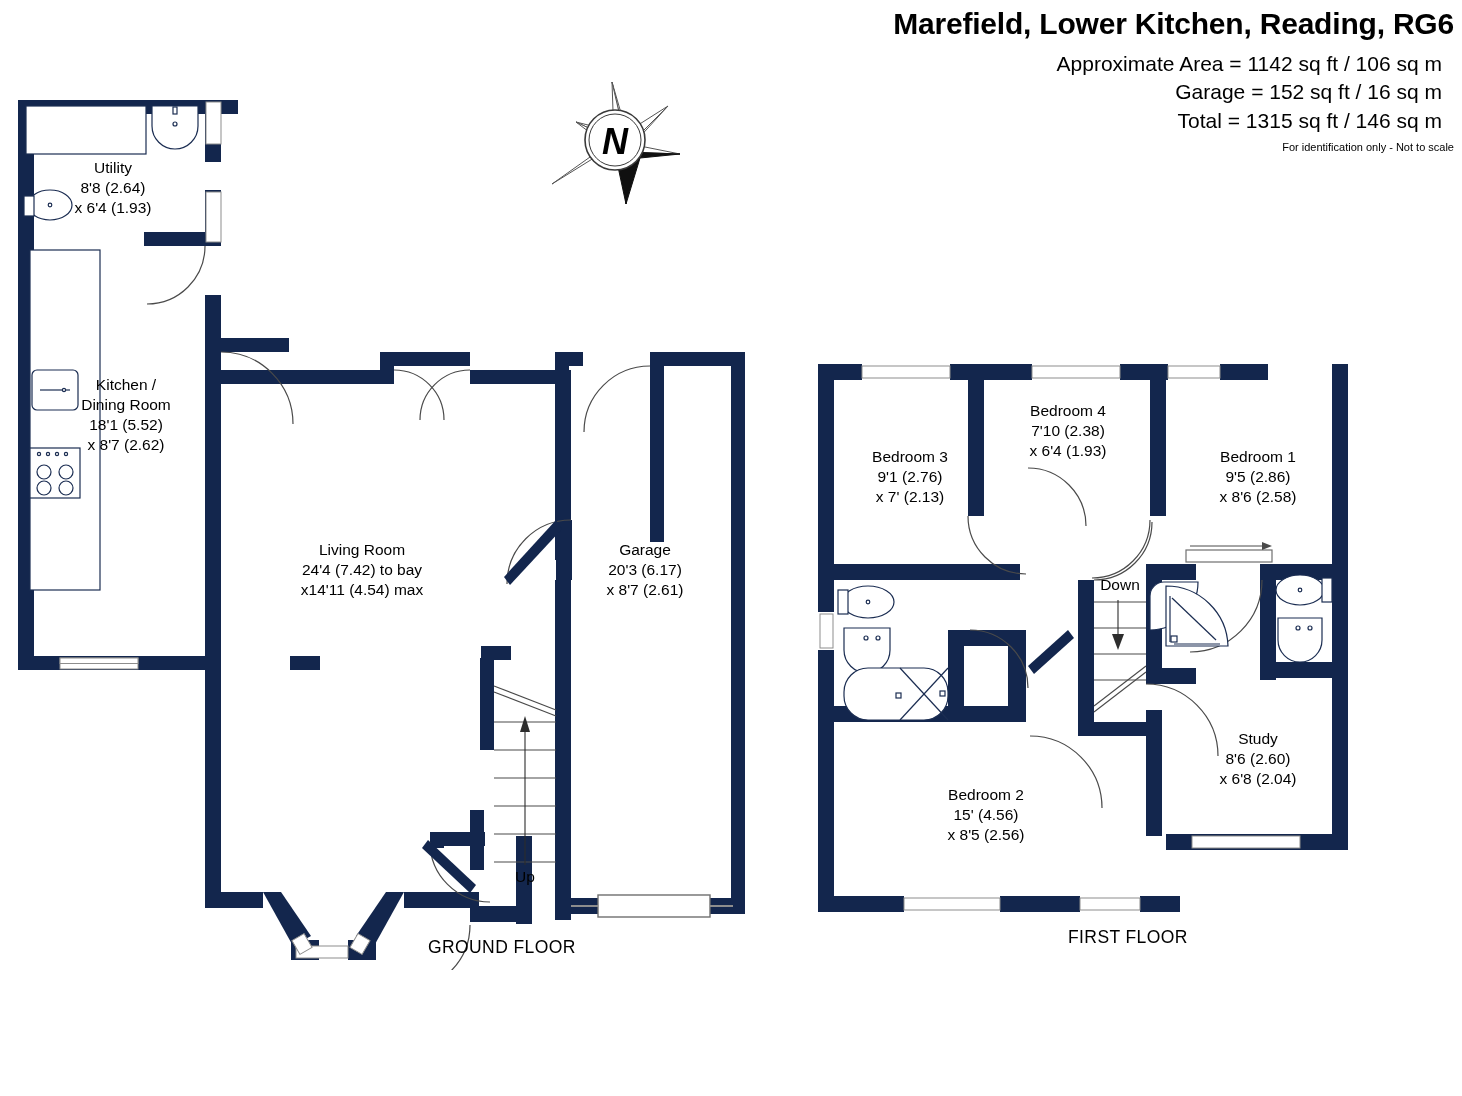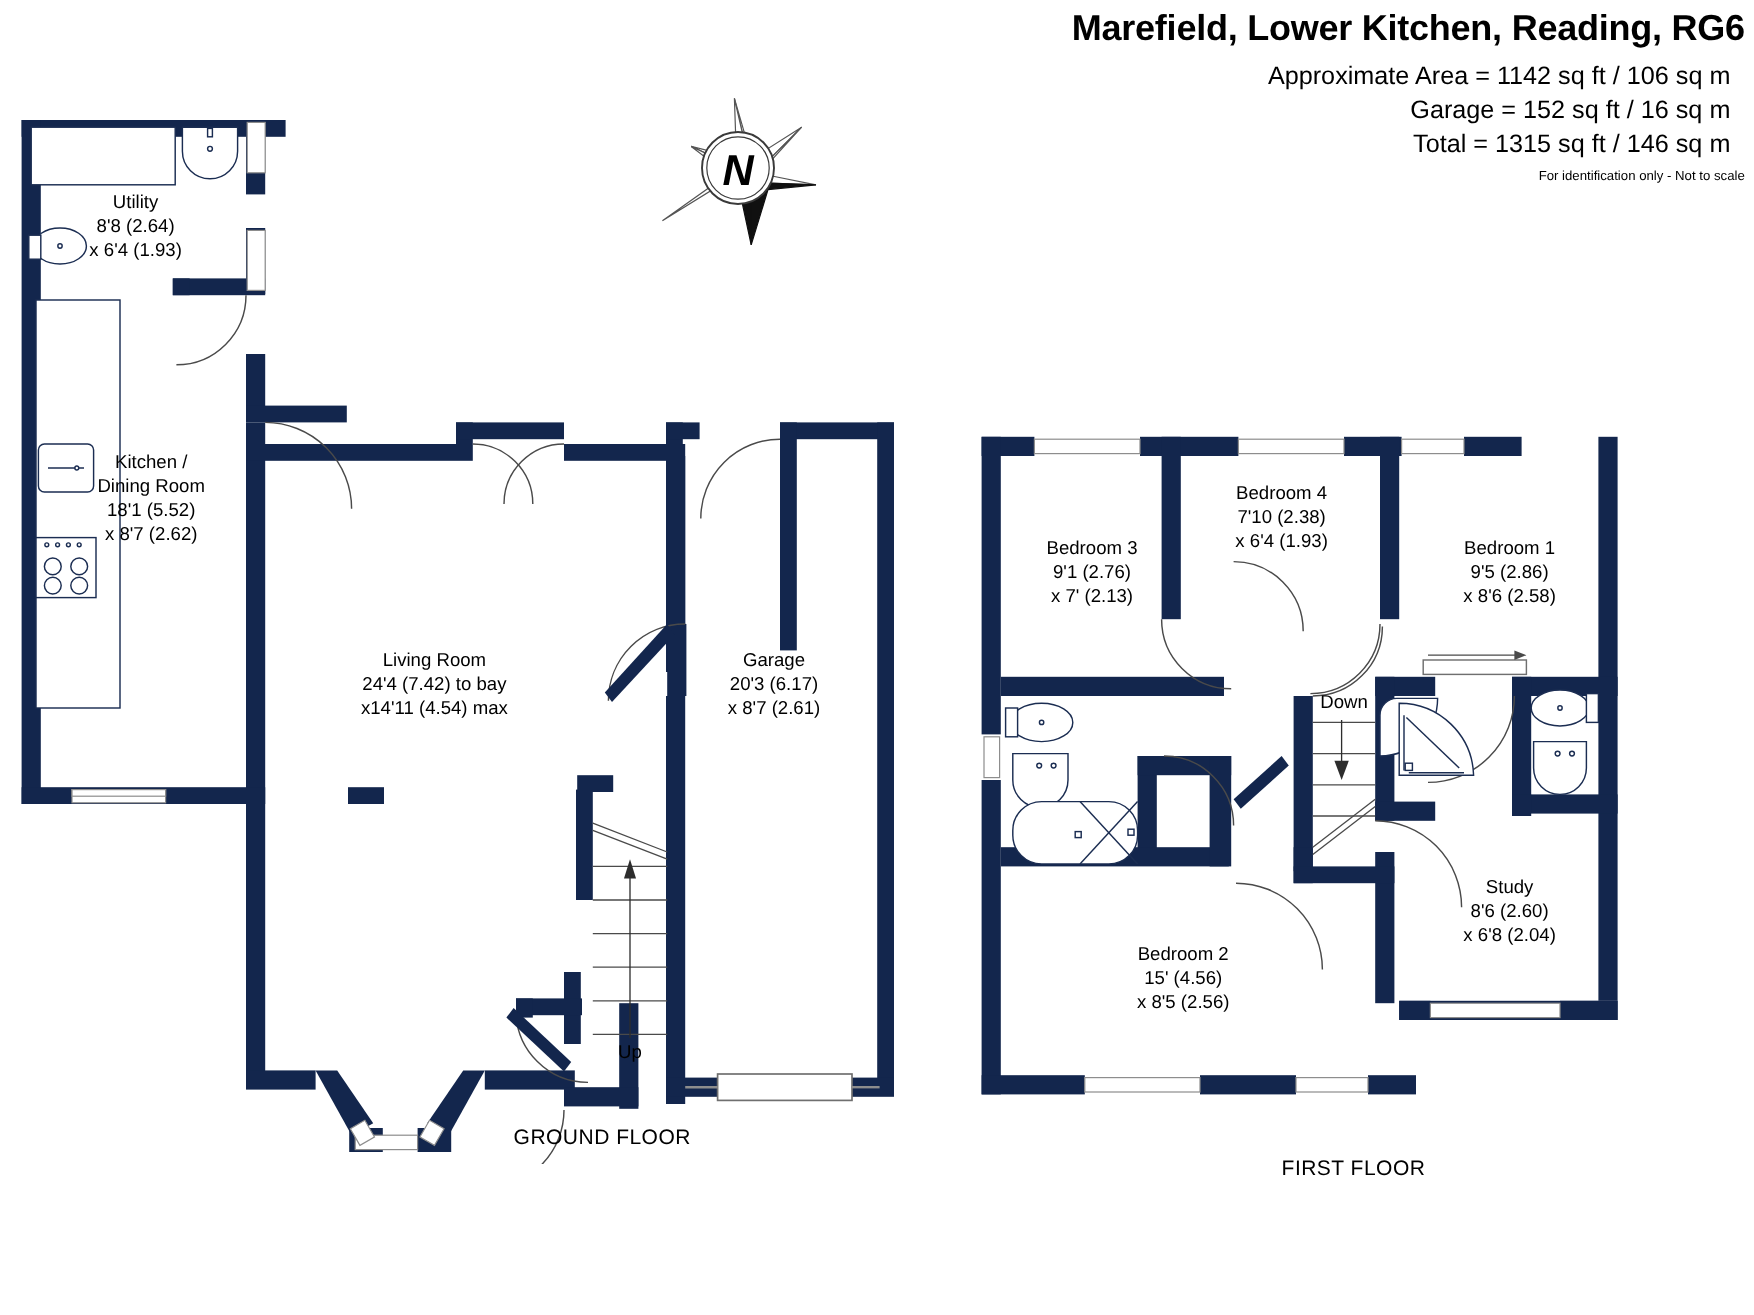--- a/index.html
+++ b/index.html
@@ -13,21 +13,21 @@
   .area-line{font-size:21px;line-height:1.35;}
   .notscale{font-size:11px;margin-top:6px;padding-right:8px;}
 
   
   .plan{position:absolute;}
   #ground-plan{left:0;top:80px;}
   #first-plan{left:800px;top:350px;}
   #compass{position:absolute;left:548px;top:78px;}
   .floor-label{position:absolute;font-size:17.5px;letter-spacing:0.4px;}
   #ground-floor-label{left:428px;top:927px;margin-top:10px;}
-  #first-floor-label{left:1068px;top:927px;margin-top:36px;}
+  #first-floor-label{left:1068px;top:927px;}
 
   
   .footer{position:absolute;left:0;top:1014px;width:1462px;height:82px;}
 
   
   svg text{font-family:"Liberation Sans",sans-serif;fill:#000;}
   .rt{font-size:15.5px;}
 </style>
 </head>
 <body>

